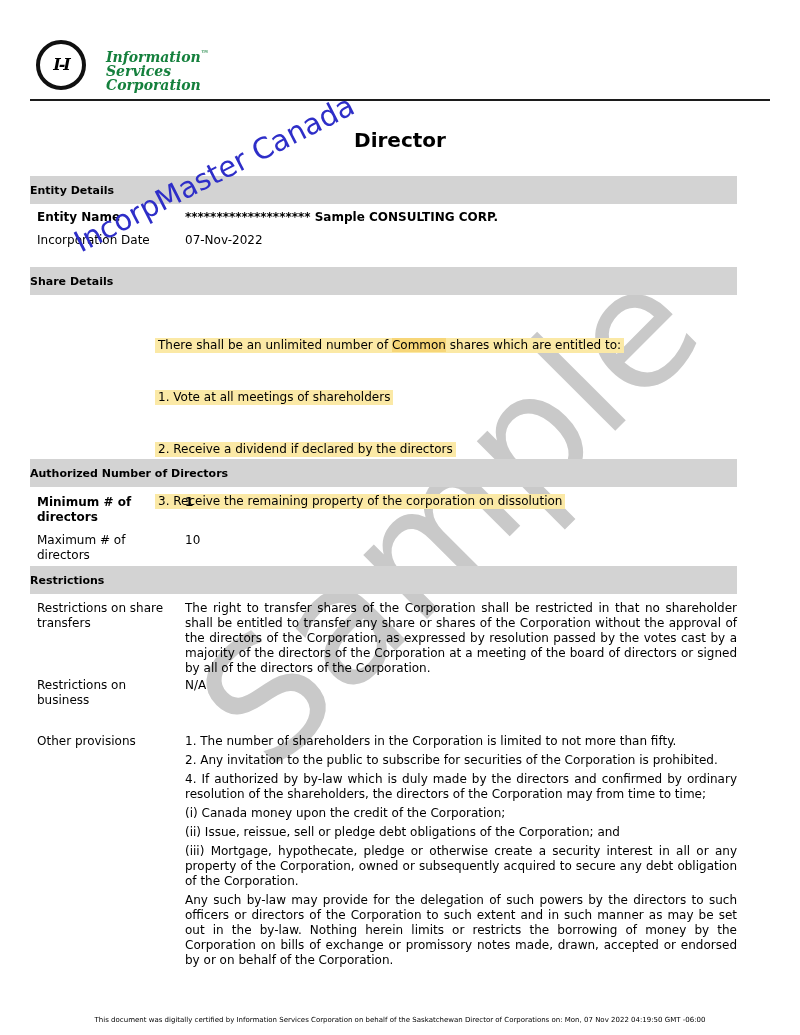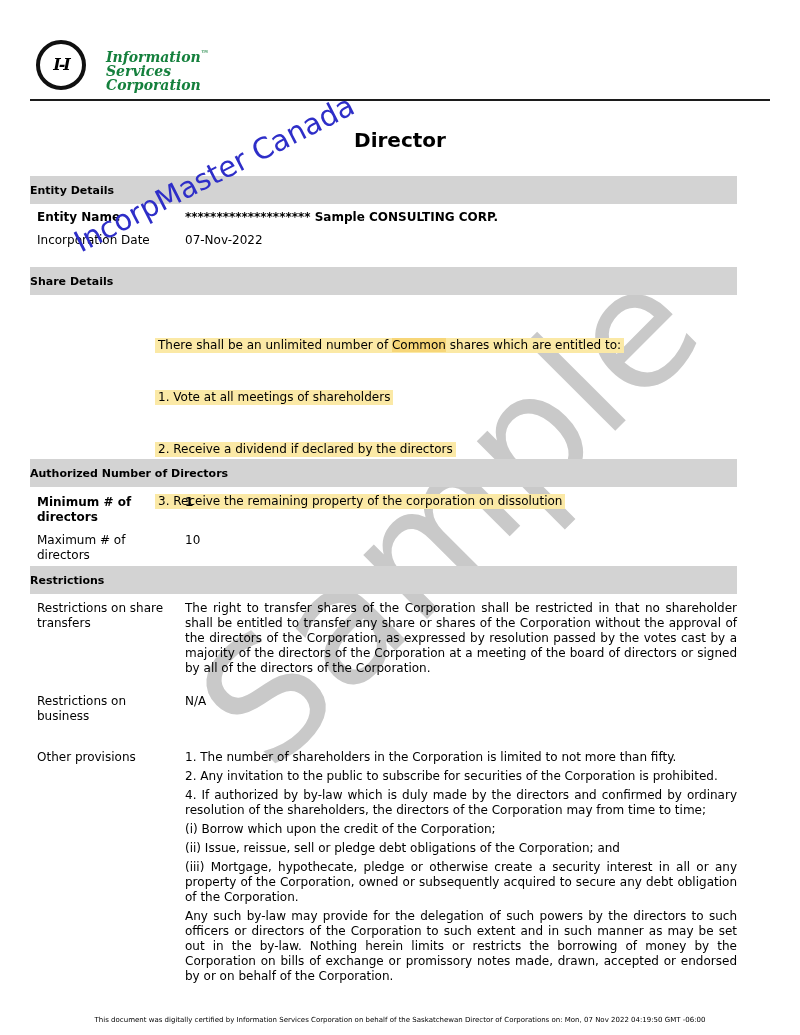--- a/index.html
+++ b/index.html
@@ -132,37 +132,37 @@
         <span class="lbl">Maximum # of
 directors</span>
         <span>10</span>
       </div>
     </div>
 
     <div class="sec-bar" style="top:566px">
       <span>Restrictions</span>
     </div>
     <div class="abs" style="top:601px">
-      <div class="kv" style="margin-bottom:18px">
+      <div class="kv" style="margin-bottom:2px">
         <span class="lbl">Restrictions on share
 transfers</span>
         <span class="just">The right to transfer shares of the Corporation shall be restricted in that no shareholder shall be entitled to transfer any share or shares of the Corporation without the approval of the directors of the Corporation, as expressed by resolution passed by the votes cast by a majority of the directors of the Corporation at a meeting of the board of directors or signed by all of the directors of the Corporation.</span>
       </div>
       <div class="kv" style="margin-bottom:26px">
         <span class="lbl">Restrictions on
 business</span>
         <span>N/A</span>
       </div>
       <div class="kv">
         <span class="lbl">Other provisions</span>
         <span class="paras">
           <p class="just">1. The number of shareholders in the Corporation is limited to not more than fifty.</p>
           <p class="just">2. Any invitation to the public to subscribe for securities of the Corporation is prohibited.</p>
           <p class="just">4. If authorized by by-law which is duly made by the directors and confirmed by ordinary resolution of the shareholders, the directors of the Corporation may from time to time;</p>
-          <p class="just">(i) Borrow which upon the credit of the Corporation;</p>
+          <p class="just">(i) Canada money upon the credit of the Corporation;</p>
           <p class="just">(ii) Issue, reissue, sell or pledge debt obligations of the Corporation; and</p>
           <p class="just">(iii) Mortgage, hypothecate, pledge or otherwise create a security interest in all or any property of the Corporation, owned or subsequently acquired to secure any debt obligation of the Corporation.</p>
           <p class="just">Any such by-law may provide for the delegation of such powers by the directors to such officers or directors of the Corporation to such extent and in such manner as may be set out in the by-law. Nothing herein limits or restricts the borrowing of money by the Corporation on bills of exchange or promissory notes made, drawn, accepted or endorsed by or on behalf of the Corporation.</p>
         </span>
       </div>
     </div>
   </div>
 
   <div class="share-block">
     <span class="row-line">

